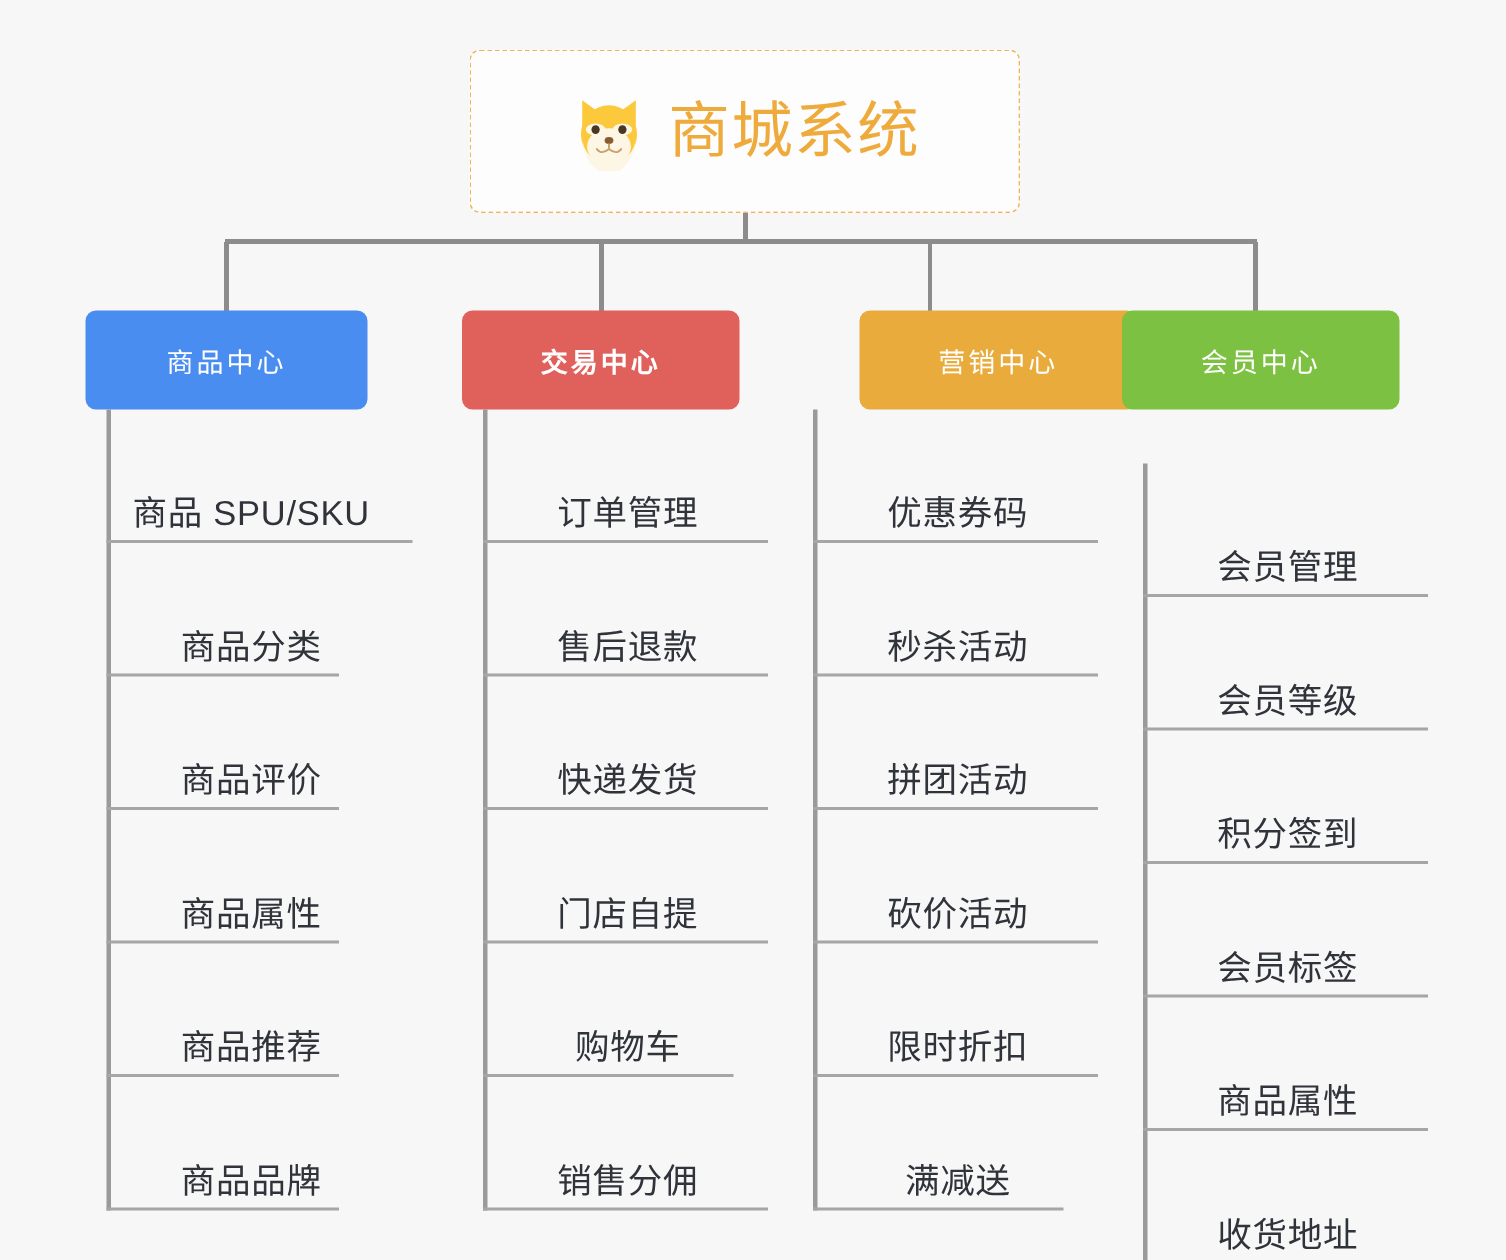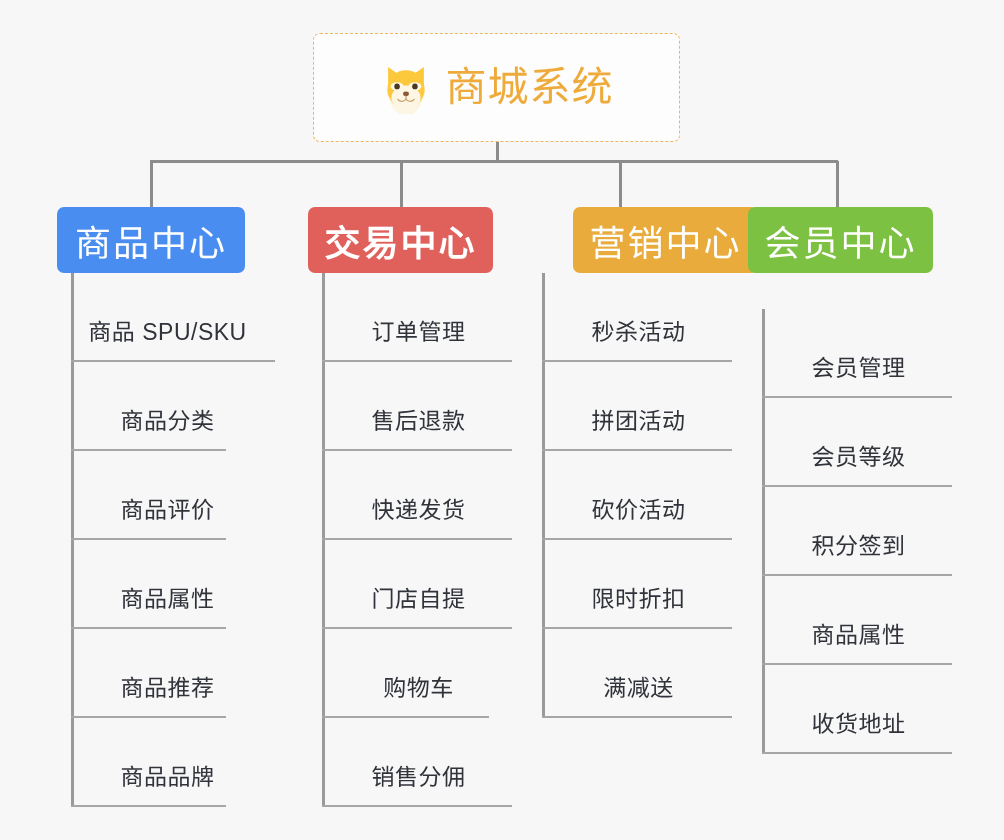--- a/index.html
+++ b/index.html
@@ -65,42 +65,42 @@
   .category-box {
     position: absolute;
     top: 207px;
     height: 66px;
     box-sizing: border-box;
     border-radius: 7px;
     display: flex;
     align-items: center;
     justify-content: center;
     color: #ffffff;
-    font-size: 36px;
+    font-size: 18px;
     letter-spacing: 2px;
     white-space: nowrap;
   }
 
   
   .leaf-column {
     position: absolute;
     top: 273px;
     width: 190px;
     box-sizing: border-box;
     border-left: 3px solid #9a9a9a;
     padding-top: 0;
   }
   .leaf-item {
     position: relative;
     height: 89px;
     box-sizing: border-box;
     display: flex;
     align-items: flex-end;
     justify-content: center;
-    padding-bottom: 17px;
+    padding-bottom: 7px;
   }
   .leaf-item::after {
     content: "";
     position: absolute;
     left: -3px;
     right: 0;
     bottom: 0;
     height: 2px;
     background: #a6a6a6;
   }
@@ -216,20 +216,23 @@
     <div class="leaf-item">
         <span class="leaf-label">购物车</span>
       </div>
     <div class="leaf-item">
         <span class="leaf-label">销售分佣</span>
       </div>
   </div>
 
   <div class="leaf-column col-2" style="left:542px;">
     <div class="leaf-item">
+        <span class="leaf-label">优惠券码</span>
+      </div>
+    <div class="leaf-item">
         <span class="leaf-label">秒杀活动</span>
       </div>
     <div class="leaf-item">
         <span class="leaf-label">拼团活动</span>
       </div>
     <div class="leaf-item">
         <span class="leaf-label">砍价活动</span>
       </div>
     <div class="leaf-item">
         <span class="leaf-label">限时折扣</span>
@@ -243,20 +246,23 @@
     <div class="leaf-item">
         <span class="leaf-label">会员管理</span>
       </div>
     <div class="leaf-item">
         <span class="leaf-label">会员等级</span>
       </div>
     <div class="leaf-item">
         <span class="leaf-label">积分签到</span>
       </div>
     <div class="leaf-item">
+        <span class="leaf-label">会员标签</span>
+      </div>
+    <div class="leaf-item">
         <span class="leaf-label">商品属性</span>
       </div>
     <div class="leaf-item">
         <span class="leaf-label">收货地址</span>
       </div>
   </div>
 
 </div>
 
 </body></html>

